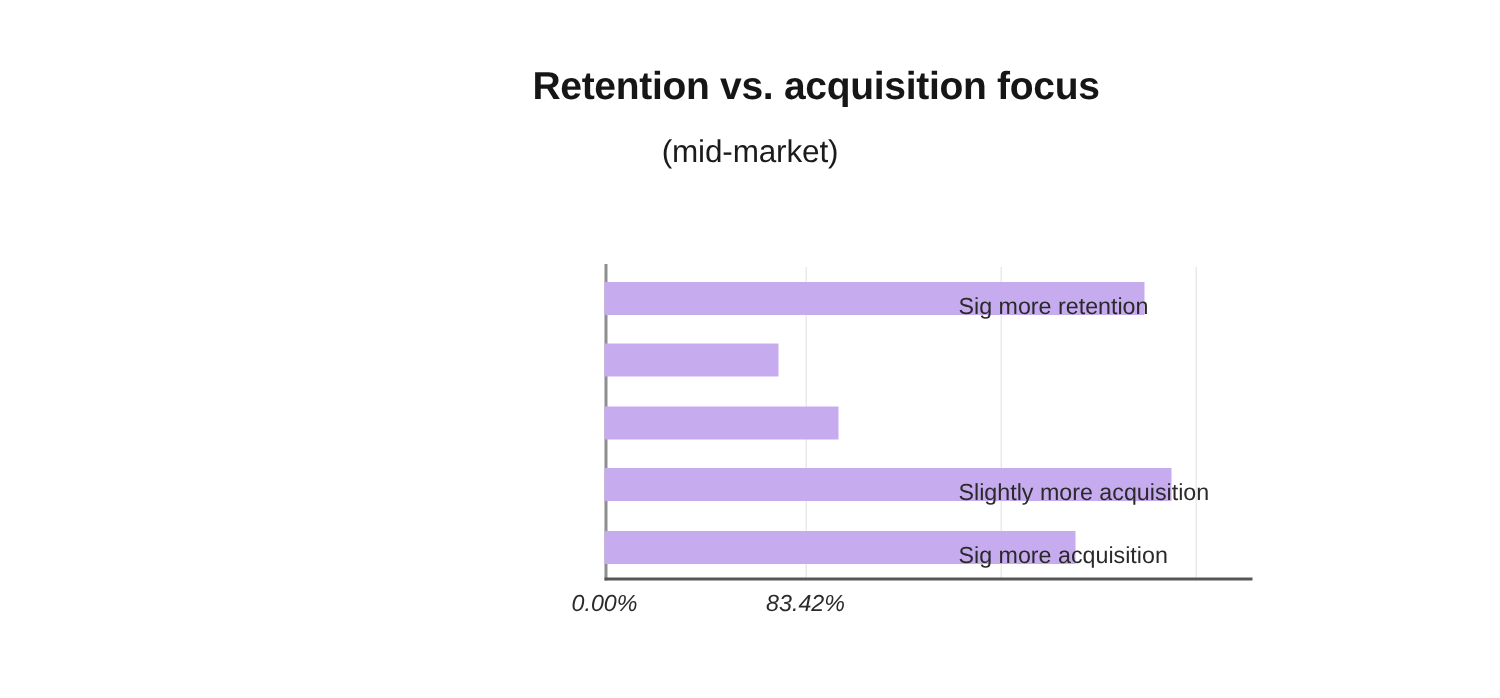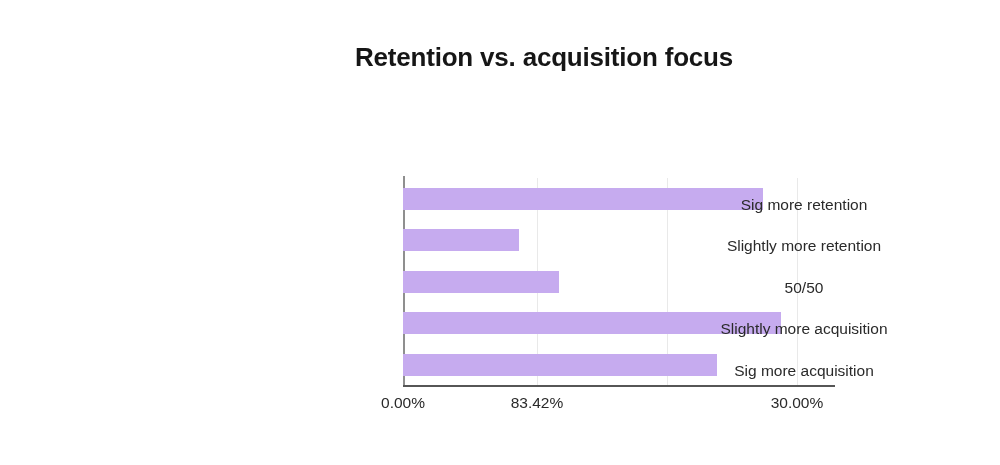--- a/index.html
+++ b/index.html
@@ -97,45 +97,47 @@
     left: 0;
     height: 22px;
     background: #c6abef;
   }
 
   
   .cat-label {
     position: absolute;
     right: 31px;
     width: 330px;
-    text-align: center;
+    text-align: left;
     font-size: 15.5px;
     color: #2a2a2a;
     line-height: 20px;
     white-space: nowrap;
   }
 
   
   .tick-label {
     position: absolute;
     top: 392px;
     width: 120px;
     margin-left: -60px;
     text-align: center;
     font-size: 15.5px;
     color: #2a2a2a;
     line-height: 22px;
+    font-style: italic;
   }
 </style>
 </head>
 <body style="background: rgb(255, 255, 255);">
 
 <div id="chart-figure">
 
   <div id="chart-title">Retention vs. acquisition focus</div>
+  <div id="chart-subtitle">(mid-market)</div>
 
   <div class="gridline" style="left: 403px; background: rgb(233, 233, 233);"></div>
   <div class="gridline" style="left: 537px; background: rgb(233, 233, 233);"></div>
   <div class="gridline" style="left: 667px; background: rgb(233, 233, 233);"></div>
   <div class="gridline" style="left: 797px; background: rgb(233, 233, 233);"></div>
 
   <div id="axis-y-line"></div>
   <div id="axis-x-line" style="background: rgb(86, 86, 86);"></div>
 
   <div id="plot-area">
@@ -150,22 +152,19 @@
     </div>
     <div class="bar-row" style="top:124.2px">
       <div class="bar" style="width: 378.327px; background: rgb(198, 171, 239);"></div>
     </div>
     <div class="bar-row" style="top:165.6px">
       <div class="bar" style="width: 314.182px; background: rgb(198, 171, 239);"></div>
     </div>
   </div>
 
   <div class="cat-label" style="top:195px">Sig more retention</div>
-  <div class="cat-label" style="top:236px">Slightly more retention</div>
-  <div class="cat-label" style="top:278px">50/50</div>
   <div class="cat-label" style="top:319px">Slightly more acquisition</div>
   <div class="cat-label" style="top:361px">Sig more acquisition</div>
 
   <div class="tick-label" style="left:403px">0.00%</div>
   <div class="tick-label" style="left:537px">83.42%</div>
-  <div class="tick-label" style="left:797px">30.00%</div>
 
 </div>
 
 </body></html>

